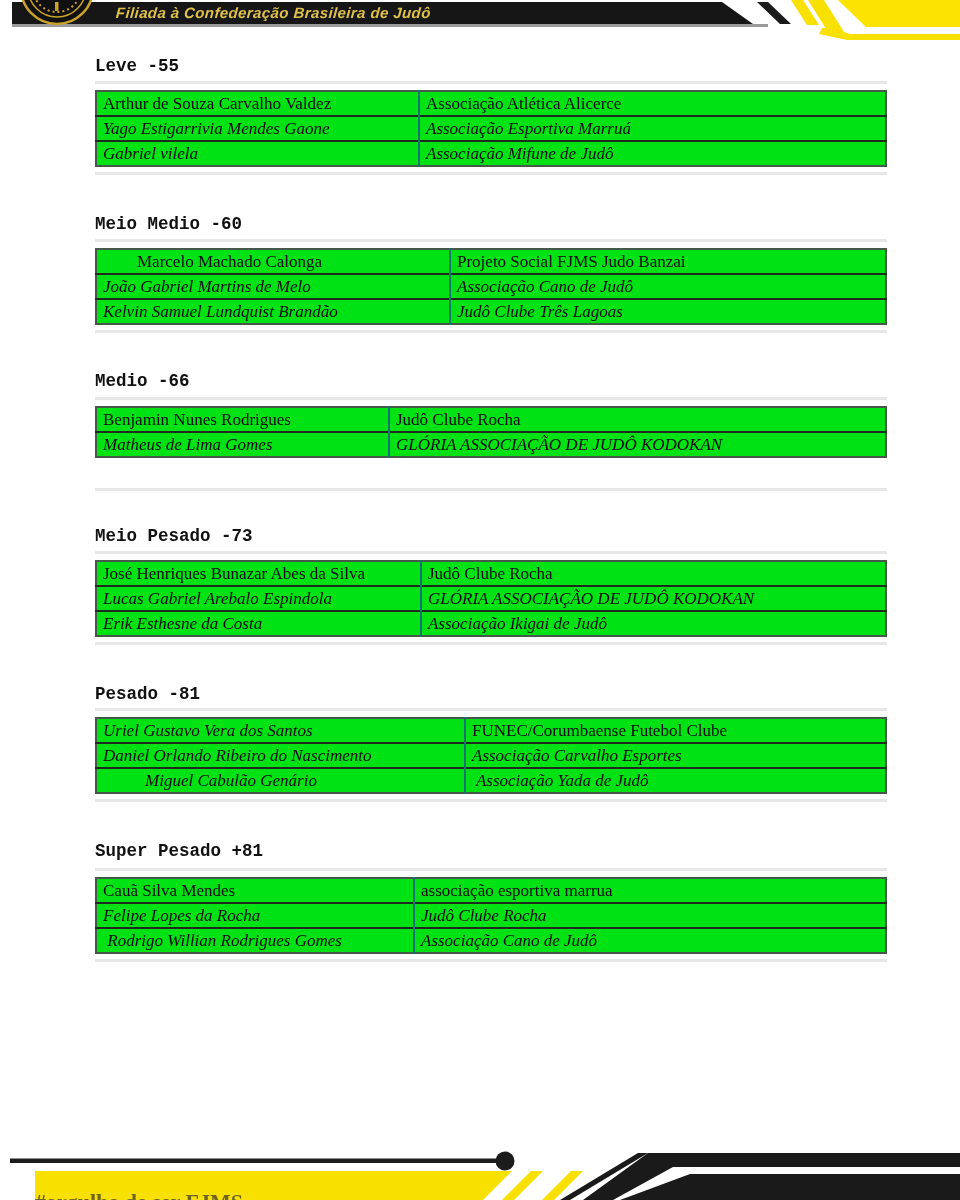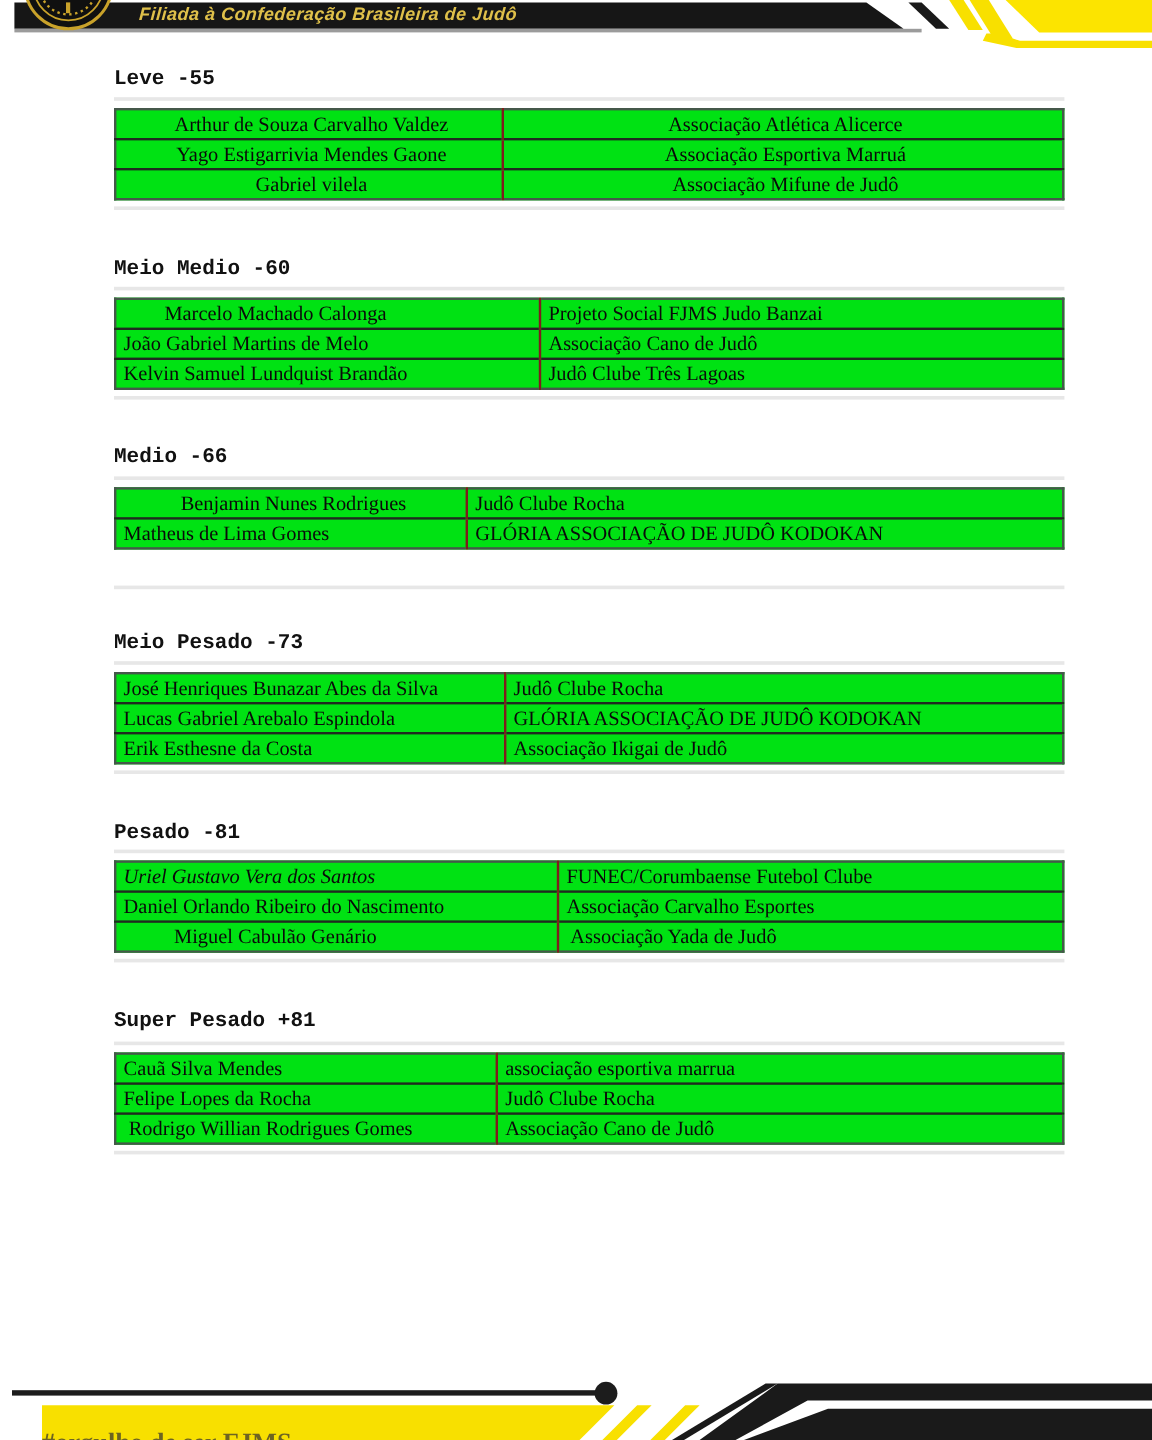--- a/index.html
+++ b/index.html
@@ -11,22 +11,22 @@
       font-family:"Liberation Sans", sans-serif;font-style:italic;font-weight:bold;
       font-size:15px;letter-spacing:.4px;color:var(--gold-text);transform:skewX(-4deg);}
   
   .weight-section{position:absolute;left:95px;width:792px;}
   .category-heading{position:absolute;left:0;margin:0;font-size:17.5px;font-weight:bold;
       color:#111;font-family:Liberation Mono, monospace;white-space:pre;}
   .athletes-table{position:absolute;left:0;border-collapse:collapse;width:792px;
       border:2px solid #45584a;background:var(--green);}
   .athletes-table td{height:23px;background:var(--green);font-size:17px;color:#0a0a0a;
       padding:0 2px 0 6px;white-space:pre;overflow:hidden;vertical-align:middle;line-height:23px;}
-  .athletes-table tr + tr td{border-top:2px solid #202a20;}
-  .athletes-table td.club-cell{border-left:2px solid #7f1d1d;}
+  .athletes-table tr + tr td{border-top:2px solid #202a20;font-style:italic;}
+  .athletes-table td.club-cell{border-left:2px solid #0f766e;}
   .table-smudge{position:absolute;left:0;width:792px;height:3px;background:#e7e7e7;}
   
   .footer-svg{position:absolute;left:0;top:1145px;}
   .footer-hashtag{position:absolute;left:35px;top:1189px;font-size:22px;font-weight:bold;
       color:rgba(85,78,40,.85);white-space:pre;font-family:"Liberation Serif", serif;}
 </style>
 </head>
 <body>
 
 <div class="page">
@@ -49,21 +49,21 @@
     <polygon points="838,0 960,0 960,27 866,27" fill="#FCE400"></polygon>
     <polygon points="822,28 832,28 850,34 960,34 960,40 847,40 819,34" fill="#F8E000"></polygon>
   </svg>
   <span class="affiliation-text">Filiada à Confederação Brasileira de Judô</span>
 
   <div id="sections-root">
       <section class="weight-section" style="top: 0px;">
         <h2 class="category-heading" style="top: 56px;">Leve -55</h2>
         <div class="table-smudge" style="top: 81px;"></div>
         <div class="table-smudge" style="top: 172px;"></div>
-        <table class="athletes-table" style="top: 90px; text-align: center;">
+        <table class="athletes-table" style="top: 90px;">
           <tbody>
             <tr>
               <td style="width: 313px;">Arthur de Souza Carvalho Valdez</td>
               <td class="club-cell">Associação Atlética Alicerce</td>
             </tr>
             <tr>
               <td style="width: 313px;">Yago Estigarrivia Mendes Gaone</td>
               <td class="club-cell">Associação Esportiva Marruá</td>
             </tr>
             <tr>
@@ -94,21 +94,21 @@
           </tbody>
         </table>
       </section>
       <section class="weight-section" style="top: 0px;">
         <h2 class="category-heading" style="top: 371px;">Medio -66</h2>
         <div class="table-smudge" style="top: 397px;"></div>
         <div class="table-smudge" style="top: 488px;"></div>
         <table class="athletes-table" style="top: 406px;">
           <tbody>
             <tr>
-              <td style="width: 283px; text-align: center;">Benjamin Nunes Rodrigues</td>
+              <td style="width: 283px;">Benjamin Nunes Rodrigues</td>
               <td class="club-cell">Judô Clube Rocha</td>
             </tr>
             <tr>
               <td style="width: 283px;">Matheus de Lima Gomes</td>
               <td class="club-cell">GLÓRIA ASSOCIAÇÃO DE JUDÔ KODOKAN</td>
             </tr>
           </tbody>
         </table>
       </section>
       <section class="weight-section" style="top: 0px;">

